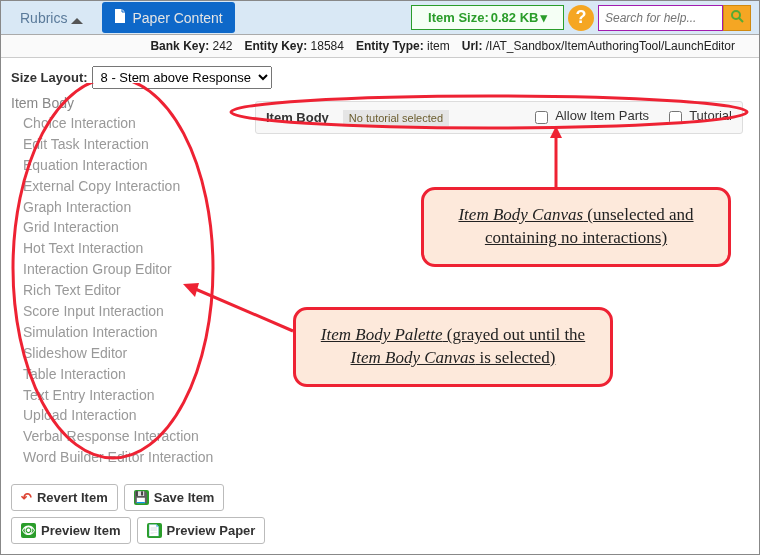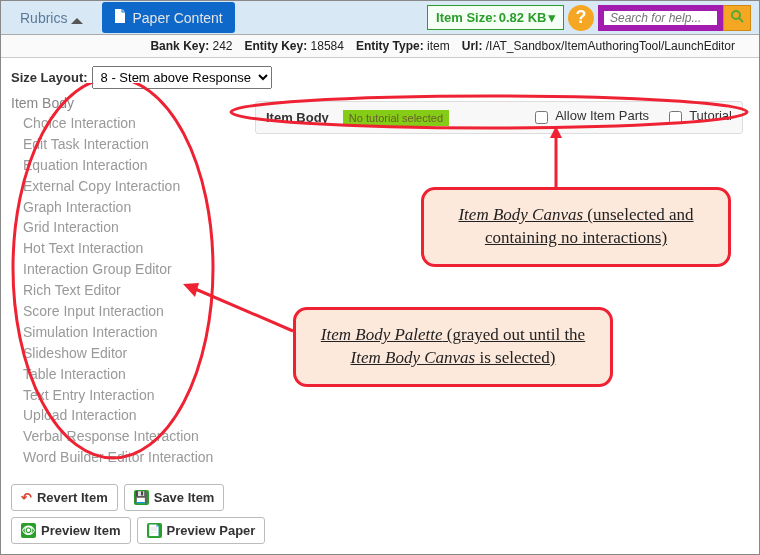--- a/index.html
+++ b/index.html
@@ -52,21 +52,21 @@
   .top-right {
     margin-left: auto;
     display: flex;
     align-items: center;
     gap: 4px;
   }
   .item-size {
     border: 1px solid #2a9d2a;
     color: #2a9d2a;
     background: #f5fff5;
-    padding: 4px 8px;
+    padding: 4px 16px;
     font-weight: bold;
     font-size: 13px;
     display: flex;
     align-items: center;
     gap: 2px;
   }
   .help-circle {
     width: 26px; height: 26px;
     border-radius: 50%;
     background: #f5a623;
@@ -77,21 +77,21 @@
     align-items: center;
     justify-content: center;
   }
   .search-box {
     display: flex;
     align-items: stretch;
   }
   .search-input {
     width: 125px;
     padding: 4px 6px;
-    border: 6px solid #a21caf;
+    border: 1px solid #a21caf;
     font-size: 12px;
     font-style: italic;
     color: #888;
     height: 26px;
   }
   .search-go {
     background: #f5a623;
     border: 1px solid #d08910;
     width: 28px;
     display: flex;
@@ -155,21 +155,21 @@
     background: #f8f8f8;
     padding: 6px 10px;
     display: flex;
     align-items: center;
     gap: 14px;
     font-size: 13px;
     border-radius: 3px;
   }
   .canvas-header .title { font-weight: bold; }
   .badge {
-    background: #84cc16;
+    background: #e5e5e5;
     color: #6b5d2e;
     font-size: 11px;
     padding: 2px 6px;
     border-radius: 0;
   }
   .chk-grp {
     margin-left: auto;
     display: flex;
     gap: 16px;
     align-items: center;

